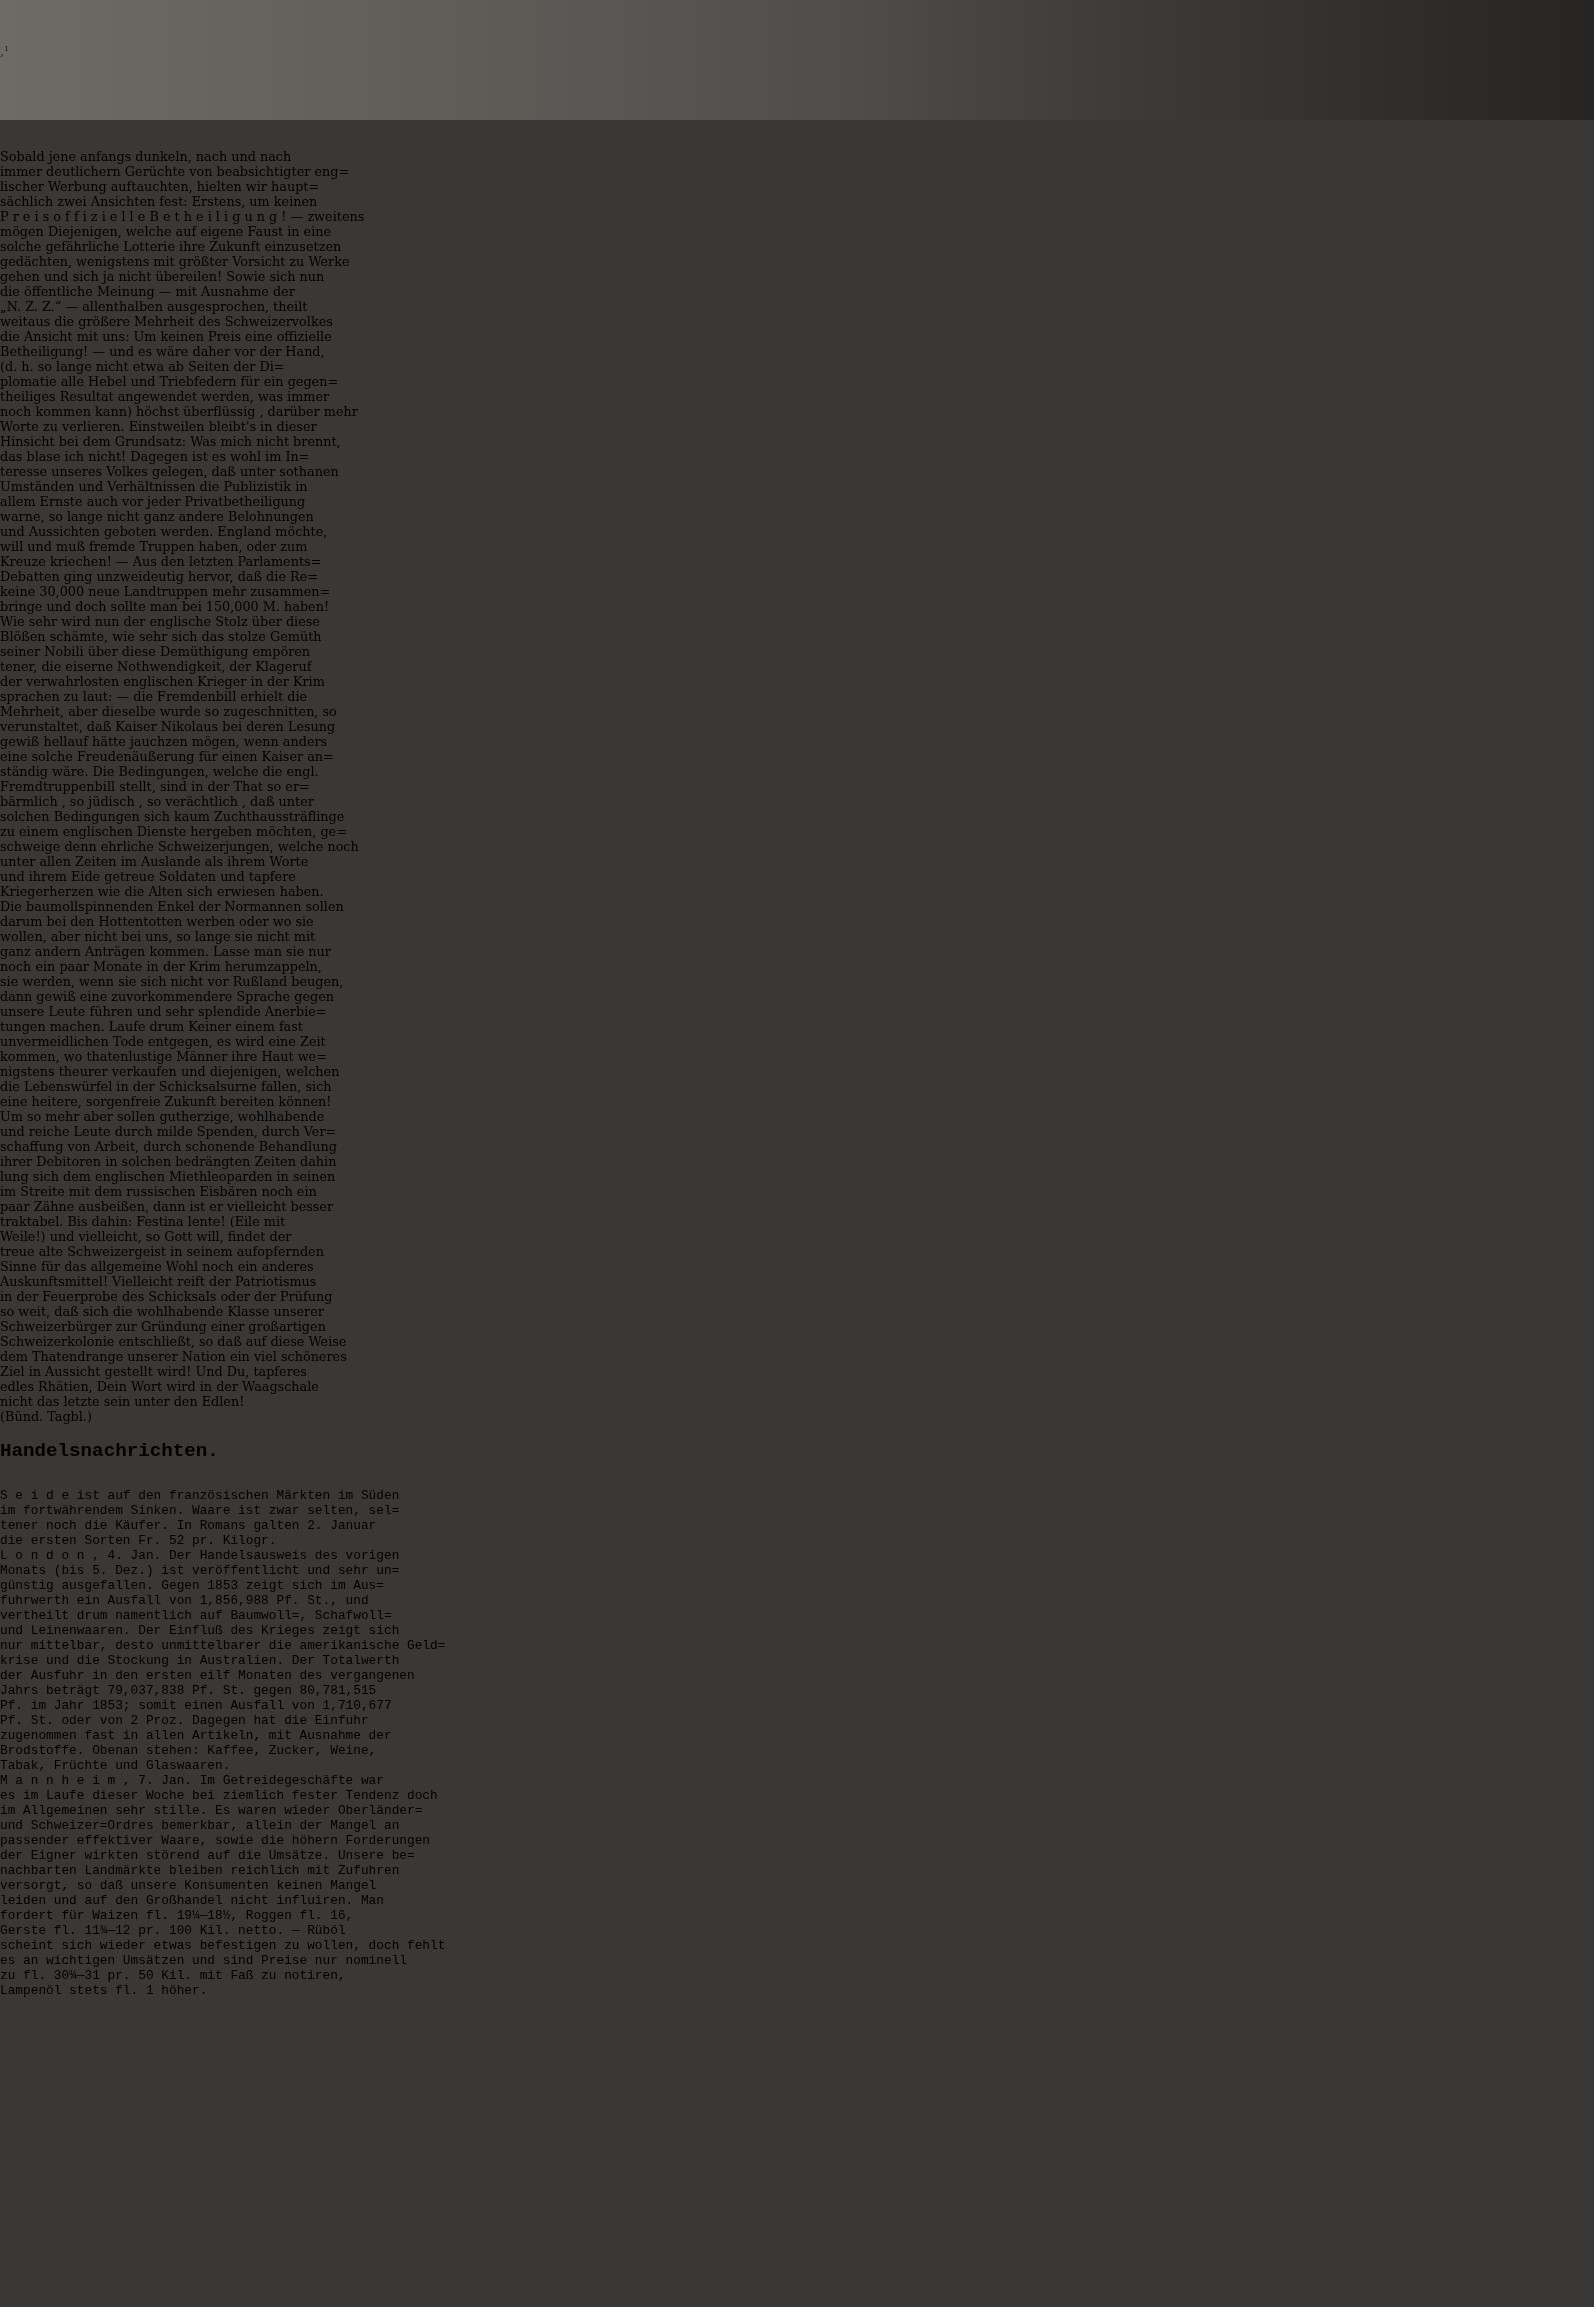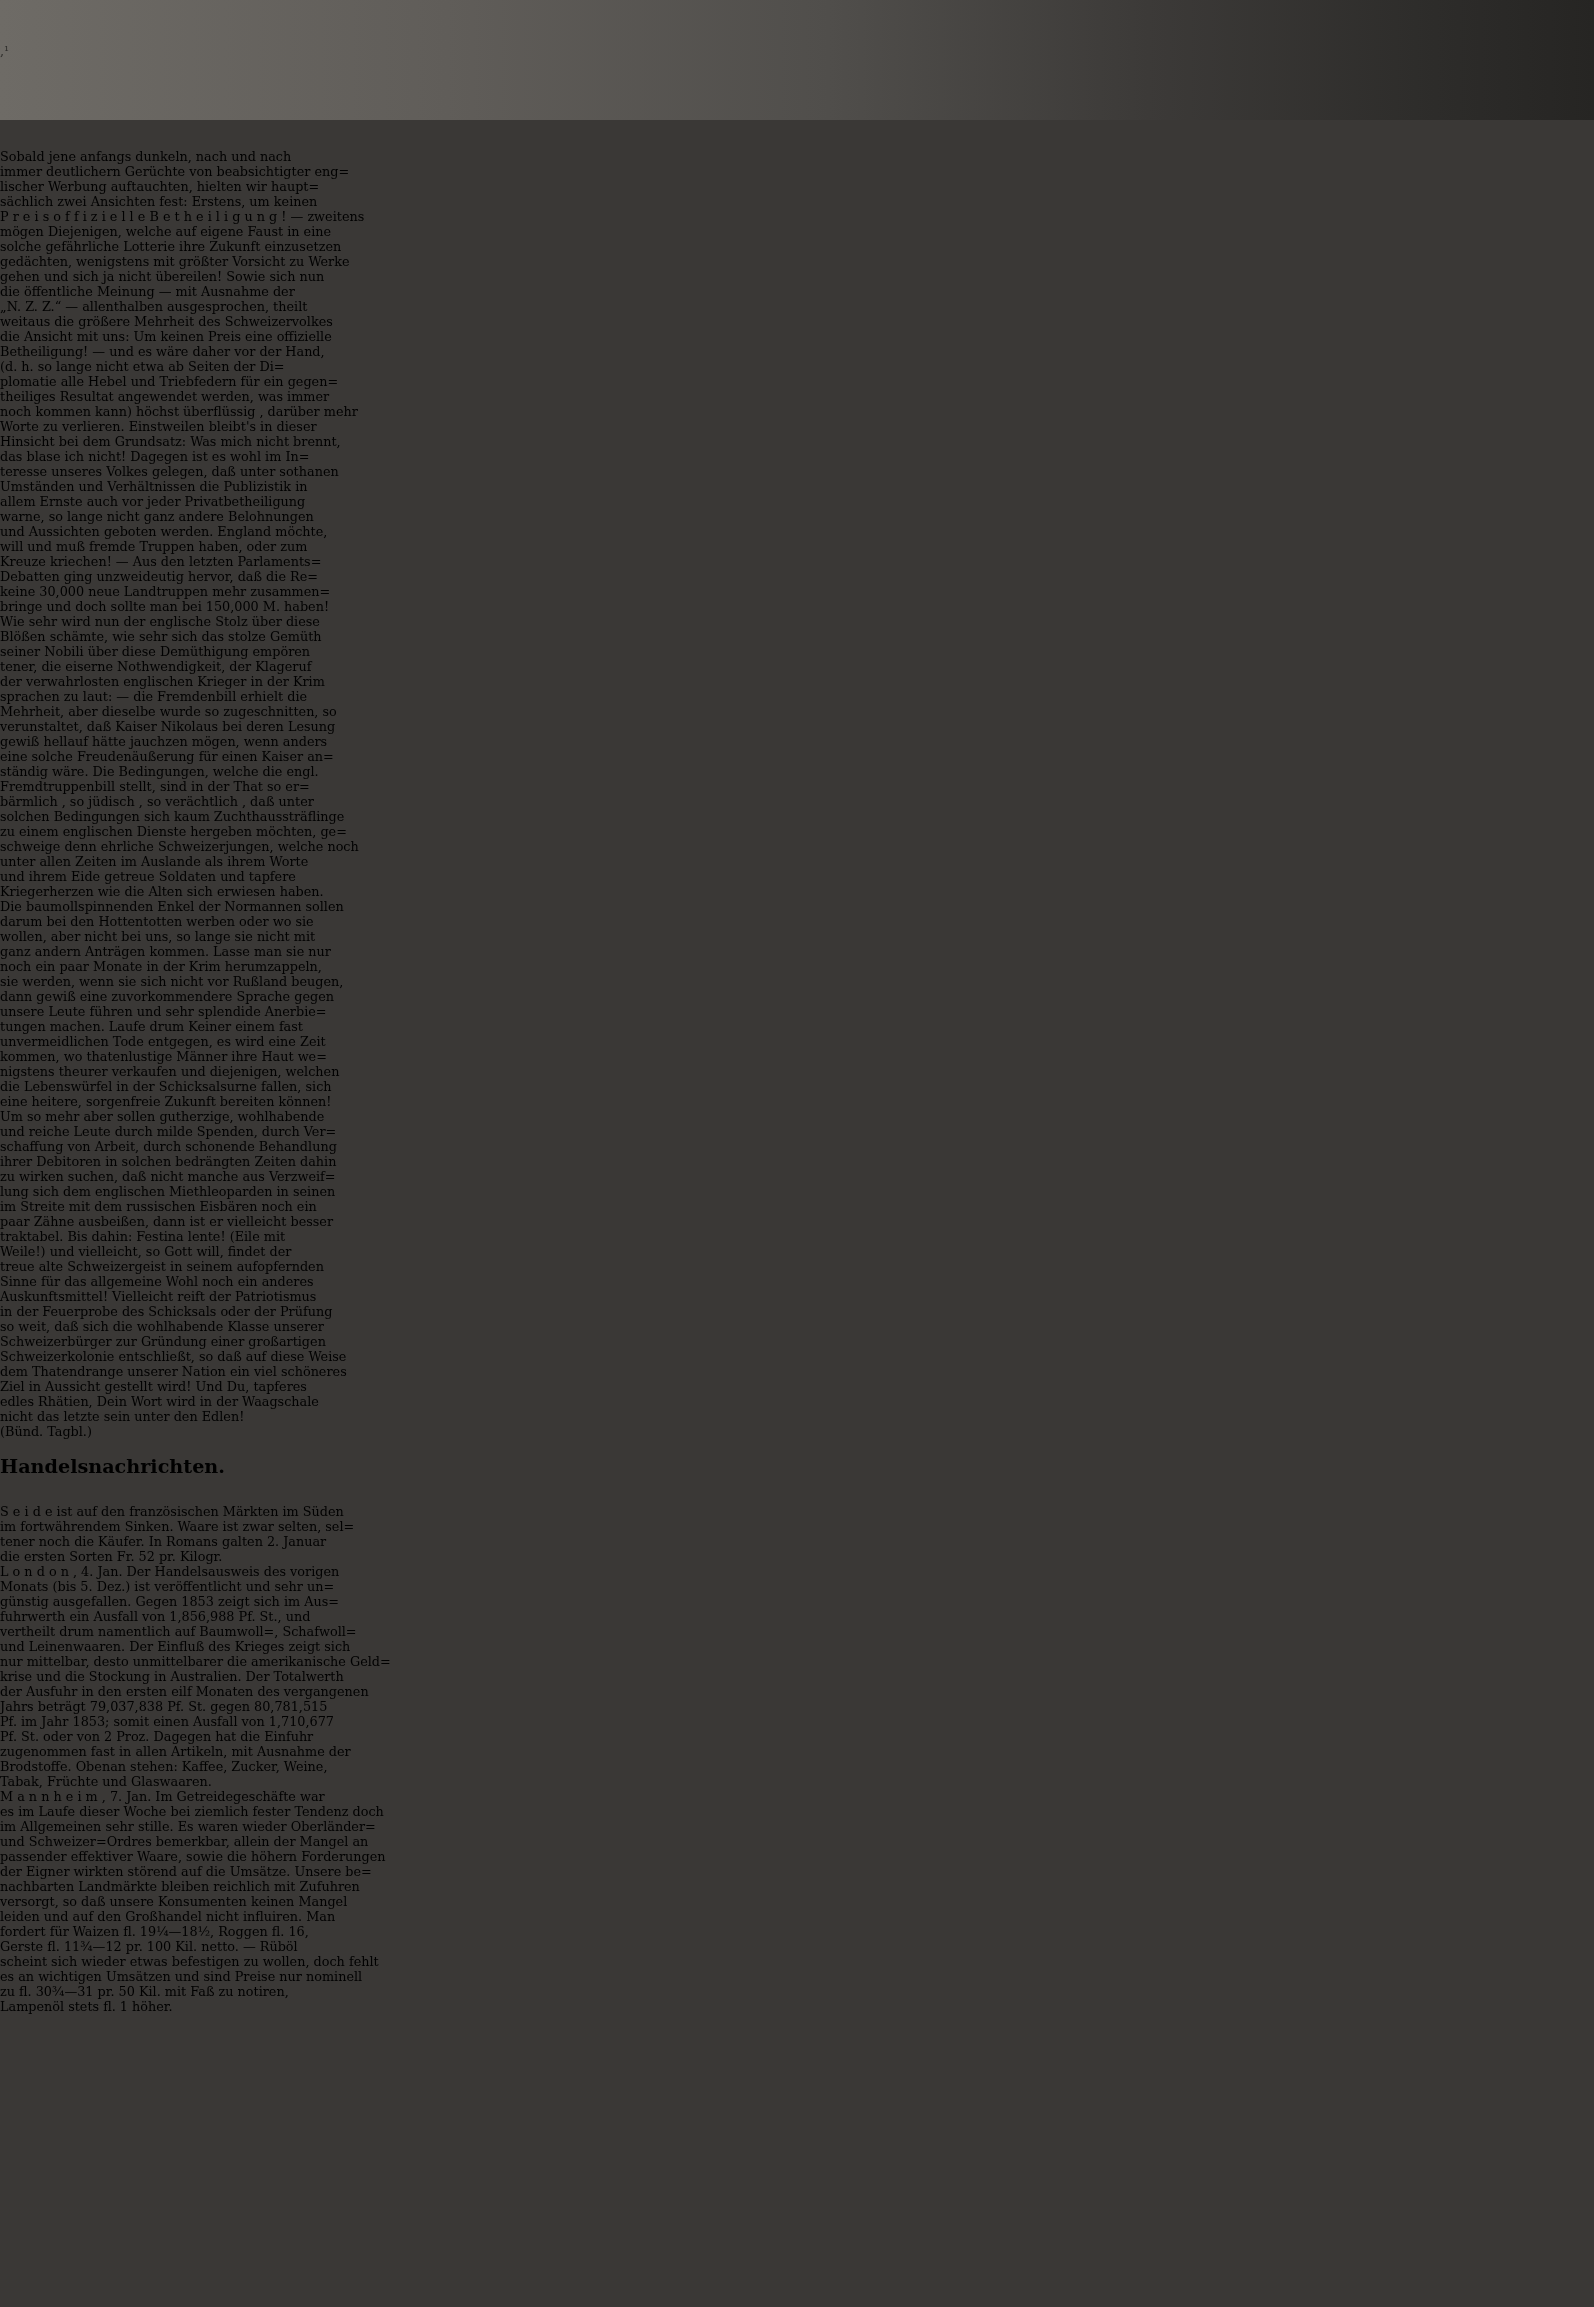--- a/index.html
+++ b/index.html
@@ -175,21 +175,20 @@
           <div class="line">kommen, wo thatenlustige Männer ihre Haut we=</div>
           <div class="line">nigstens theurer verkaufen und diejenigen, welchen</div>
           <div class="line">die Lebenswürfel in der Schicksalsurne fallen, sich</div>
           <div class="line">eine heitere, sorgenfreie Zukunft bereiten können!</div>
         </div>
       <div class="para body-main indent-first">
           <div class="line">Um so mehr aber sollen gutherzige, wohlhabende</div>
           <div class="line">und reiche Leute durch milde Spenden, durch Ver=</div>
           <div class="line">schaffung von Arbeit, durch schonende Behandlung</div>
           <div class="line">ihrer Debitoren in solchen bedrängten Zeiten dahin</div>
-          <div class="line">zu wirken suchen, daß nicht manche aus Verzweif=</div>
           <div class="line">lung sich dem englischen Miethleoparden in seinen</div>
           <div class="line">im Streite mit dem russischen Eisbären noch ein</div>
           <div class="line">paar Zähne ausbeißen, dann ist er vielleicht besser</div>
           <div class="line">traktabel. Bis dahin: Festina lente! (Eile mit</div>
           <div class="line">Weile!) und vielleicht, so Gott will, findet der</div>
           <div class="line">treue alte Schweizergeist in seinem aufopfernden</div>
           <div class="line">Sinne für das allgemeine Wohl noch ein anderes</div>
           <div class="line">Auskunftsmittel! Vielleicht reift der Patriotismus</div>
           <div class="line">in der Feuerprobe des Schicksals oder der Prüfung</div>
           <div class="line">so weit, daß sich die wohlhabende Klasse unserer</div>
@@ -199,21 +198,21 @@
           <div class="line">Ziel in Aussicht gestellt wird! Und Du, tapferes</div>
           <div class="line">edles Rhätien, Dein Wort wird in der Waagschale</div>
           <div class="line">nicht das letzte sein unter den Edlen!</div>
         </div>
     </div>
 
     <div class="source-line" style="left:724px;top:998px;width:578px;">(Bünd. Tagbl.)</div>
 
     <div class="rule" style="left:746px;top:1046px;width:540px;"></div>
 
-    <div class="col" style="left:724px;top:1057px;width:578px;">
+    <div class="col" style="left:724px;top:1057px;width:578px;font-family:Liberation Mono, monospace;">
       <h2 class="headline2">Handelsnachrichten.</h2>
       <div style="height:9.6px;"></div>
       <div class="para body-small">
           <div class="line">S e i d e ist auf den französischen Märkten im Süden</div>
           <div class="line">im fortwährendem Sinken. Waare ist zwar selten, sel=</div>
           <div class="line">tener noch die Käufer. In Romans galten 2. Januar</div>
           <div class="line">die ersten Sorten Fr. 52 pr. Kilogr.</div>
         </div>
       <div class="para body-small indent-first">
           <div class="line">L o n d o n , 4. Jan. Der Handelsausweis des vorigen</div>

